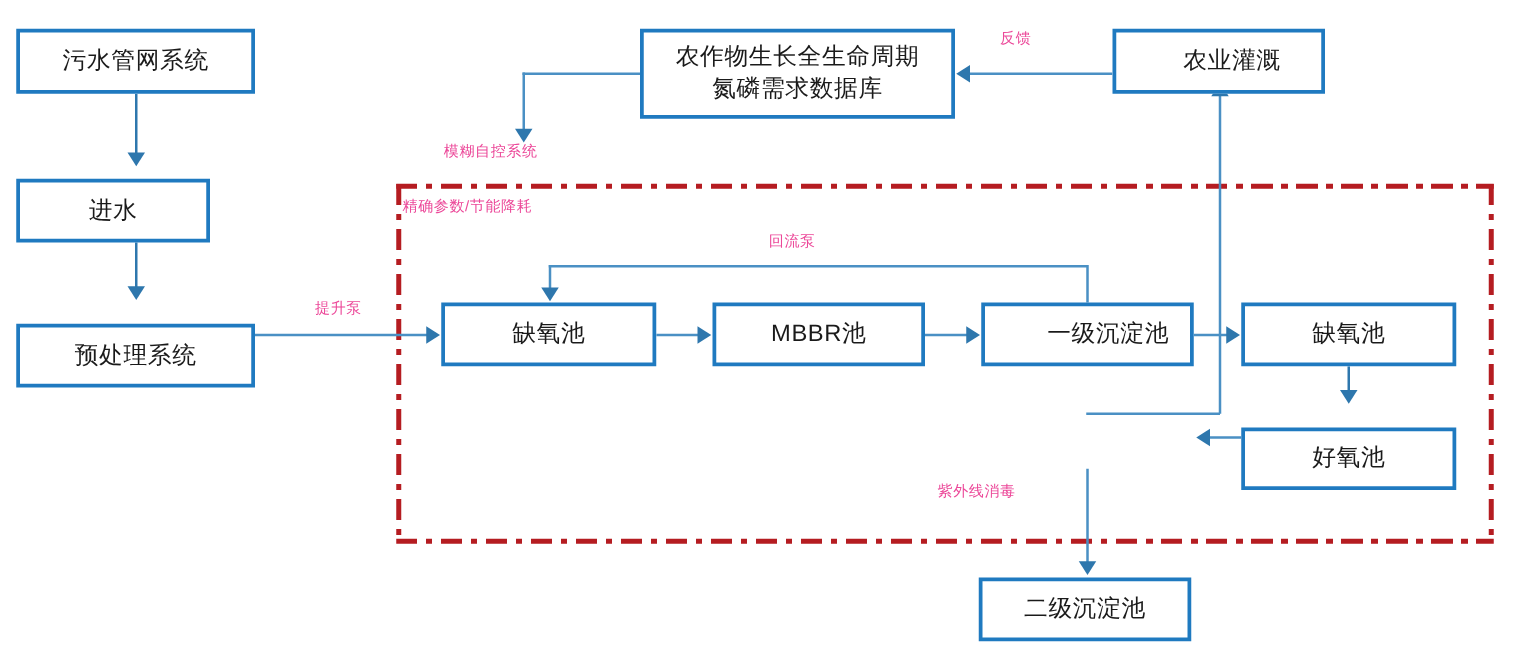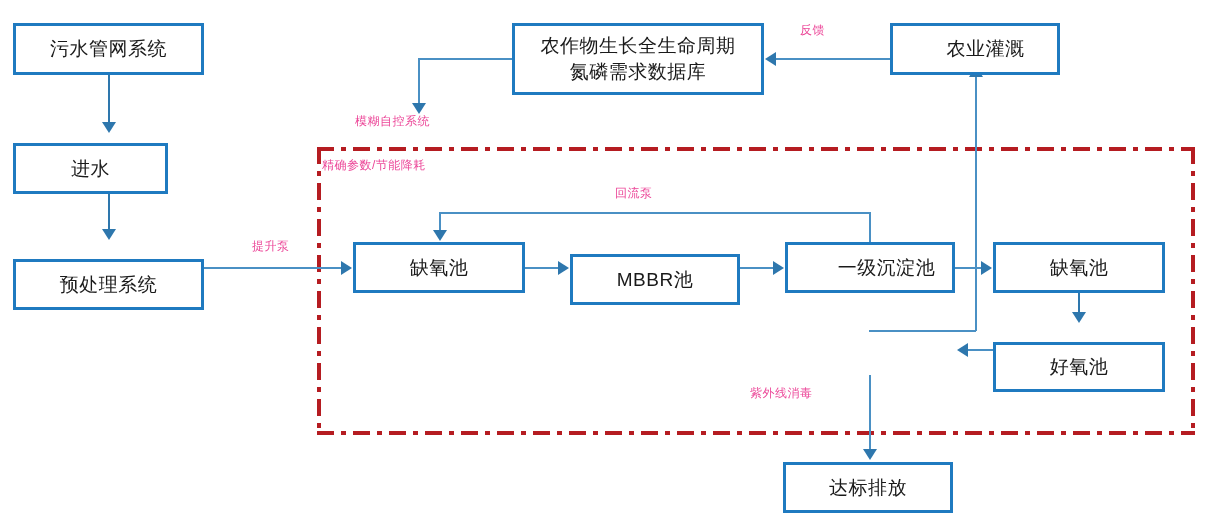--- a/index.html
+++ b/index.html
@@ -81,30 +81,30 @@
 
   <div class="node" style="left:13px;top:259px;width:191px;height:51px;">预处理系统</div>
 
   <div class="node two-line" style="left:512px;top:23px;width:252px;height:72px;">农作物生长全生命周期
 氮磷需求数据库</div>
 
   <div class="node" style="left:890px;top:23px;width:170px;height:52px;padding-left:21px;">农业灌溉</div>
 
   <div class="node" style="left:353px;top:242px;width:172px;height:51px;">缺氧池</div>
 
-  <div class="node" style="left:570px;top:242px;width:170px;height:51px;margin-top:12px;">MBBR池</div>
+  <div class="node" style="left:570px;top:242px;width:170px;height:51px;">MBBR池</div>
 
   <div class="node" style="left:785px;top:242px;width:170px;height:51px;padding-left:33px;">一级沉淀池</div>
 
   <div class="node" style="left:993px;top:242px;width:172px;height:51px;">缺氧池</div>
 
 
   <div class="node" style="left:993px;top:342px;width:172px;height:50px;">好氧池</div>
 
-  <div class="node" style="left:783px;top:462px;width:170px;height:51px;">达标排放</div>
+  <div class="node" style="left:783px;top:462px;width:170px;height:51px;">二级沉淀池</div>
 
   <div class="ln v thick" style="left:108px;top:75px;height:49px;"></div>
   <div class="arw down" style="left:102px;top:122px;"></div>
 
   <div class="ln v thick" style="left:108px;top:186px;height:44px;"></div>
   <div class="arw down" style="left:102px;top:229px;"></div>
 
   <div class="ln h" style="left:204px;top:267px;width:138px;"></div>
   <div class="arw right" style="left:341px;top:261px;"></div>
   <div class="lbl" style="left:224px;top:238px;margin-left:28px;">提升泵</div>

